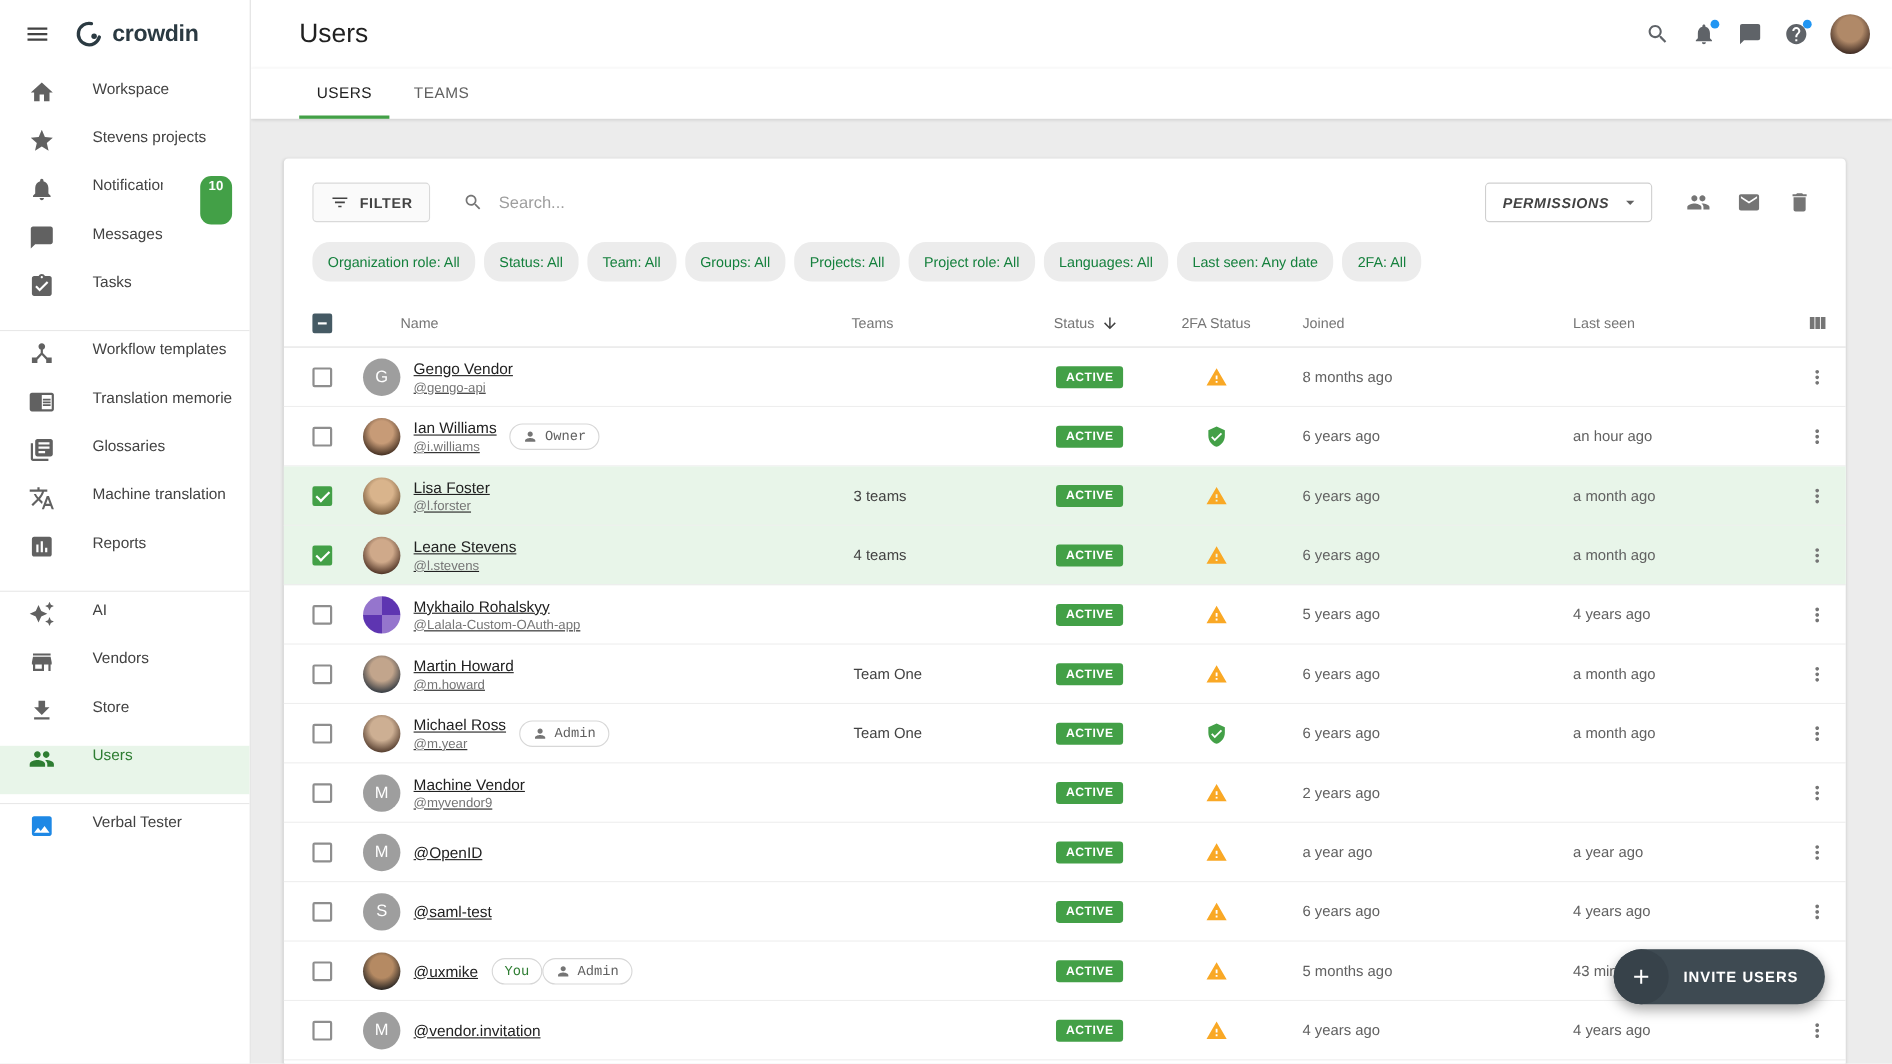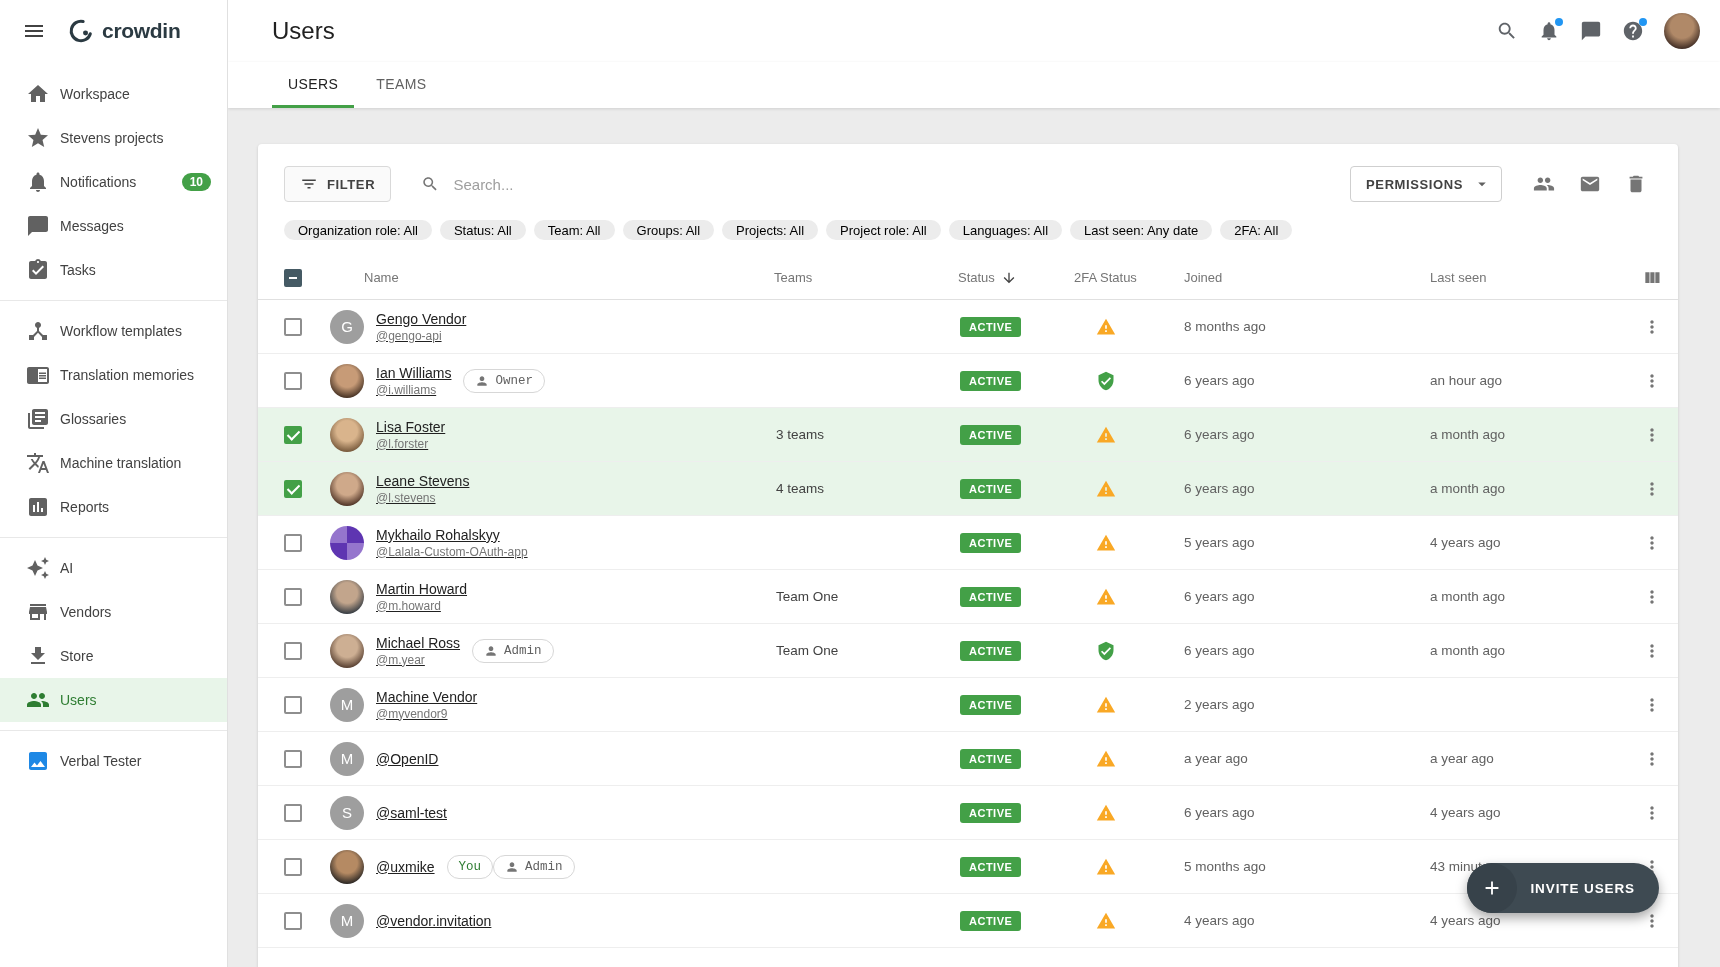--- a/index.html
+++ b/index.html
@@ -12,21 +12,21 @@
   svg { display:block; width:100%; height:100%; }
 
   
   .sidebar { width:228px; min-width:228px; background:#fff; border-right:1px solid #E0E0E0; display:flex; flex-direction:column; z-index:3; }
   .side-header { height:62px; min-height:62px; display:flex; align-items:center; padding-left:22px; gap:22px; }
   .hamburger { width:24px; height:24px; color:#424242; cursor:pointer; }
   .logo { display:flex; align-items:center; gap:8px; cursor:pointer; }
   .logo-mark { width:26px; height:26px; }
   .logo-text { font-size:21px; font-weight:700; color:#2B3A42; letter-spacing:-0.3px; }
   .side-nav { flex:1; padding-top:10px; overflow:hidden; }
-  .side-item { height:44px; display:flex; align-items:center; padding:0 16px 0 26px; gap:10px; cursor:pointer; color:#424242; }
+  .side-item { height:44px; display:flex; padding:0 16px 0 26px; gap:34px; cursor:pointer; color:#424242; }
   .side-item.active { background:#E8F5E9; color:#2E7D32; }
   .s-icon { width:24px; height:24px; color:#616161; flex:none; }
   .side-item.active .s-icon { color:#2E7D32; }
   .s-label { font-size:14px; flex:1; white-space:nowrap; overflow:hidden; }
   .s-badge { background:#43A047; color:#fff; font-size:12px; font-weight:700; border-radius:10px; padding:2px 8px; }
   .side-divider { height:1px; background:#E8E8E8; margin:8px 0; }
 
   
   .main { flex:1; display:flex; flex-direction:column; min-width:0; position:relative; }
   .topbar { height:62px; min-height:62px; background:#fff; display:flex; align-items:center; padding:0 20px 0 44px; }
@@ -47,28 +47,28 @@
   .card { background:#fff; border-radius:4px; box-shadow:0 1px 3px rgba(0,0,0,.16); width:1420px; height:920px; }
 
   .toolbar { display:flex; align-items:center; padding:22px 26px 16px; }
   .filter-btn { display:flex; align-items:center; gap:9px; height:36px; padding:0 15px; border:1px solid #D9D9D9; border-radius:4px; background:#FAFAFA; color:#424242; font-size:13px; font-weight:600; letter-spacing:.6px; cursor:pointer; font-family:inherit; }
   .i18 { width:18px; height:18px; }
   .i20 { width:20px; height:20px; }
   .searchbox { display:flex; align-items:center; gap:12px; margin-left:30px; color:#757575; width:360px;justify-content:space-between; }
   .searchbox input { border:none; outline:none; font-size:15px; color:#333; width:100%; font-family:inherit; background:transparent; }
   .searchbox input::placeholder { color:#9E9E9E; }
   .toolbar-right { margin-left:auto; display:flex; align-items:center; }
-  .perm-btn { display:flex; align-items:center; gap:10px; height:36px; padding:0 10px 0 15px; border:1px solid #CFCFCF; border-radius:4px; background:#fff; font-size:13px; font-weight:600; letter-spacing:.6px; color:#424242; cursor:pointer; margin-right:26px; font-family:inherit; }
+  .perm-btn { display:flex; align-items:center; gap:10px; height:36px; padding:0 10px 0 15px; border:1px solid #CFCFCF; border-radius:4px; background:#fff; font-size:13px; font-weight:600; letter-spacing:.6px; color:#424242; cursor:pointer; margin-right:26px; font-family:inherit;font-style:italic; }
   .perm-btn .i18 { color:#616161; }
   .tool-icons { display:flex; align-items:center; gap:14px; }
   .tool-icon { width:32px; height:32px; display:flex; align-items:center; justify-content:center; color:#757575; cursor:pointer; }
   .tool-icon .i22 { width:22px; height:22px; }
 
   .chips { display:flex; gap:8px; padding:2px 26px 16px; }
-  .chip { background:#ECECEC; border-radius:16px; height:20px; display:flex; align-items:center; padding:0 14px; font-size:13px; color:#000000; cursor:pointer; white-space:nowrap; }
+  .chip { background:#ECECEC; border-radius:16px; height:36px; display:flex; align-items:center; padding:0 14px; font-size:13px; color:#15803d; cursor:pointer; white-space:nowrap; }
 
   
   .thead, .trow { display:grid; grid-template-columns:56px 460px 180px 120px 110px 246px 200px 48px; align-items:center; }
   .thead { height:44px; border-bottom:1px solid #E0E0E0; color:#757575; font-size:13px; font-weight:500; }
   .th { display:flex; align-items:center; gap:4px; }
   .c-check { padding-left:26px; }
   .c-namehead { padding-left:50px; }
   .c-status-h { padding-left:4px; }
   .sort-ic { width:16px; height:16px; color:#424242; margin-left:2px; }
   .colbtn { color:#757575; cursor:pointer; margin-left:6px; }

